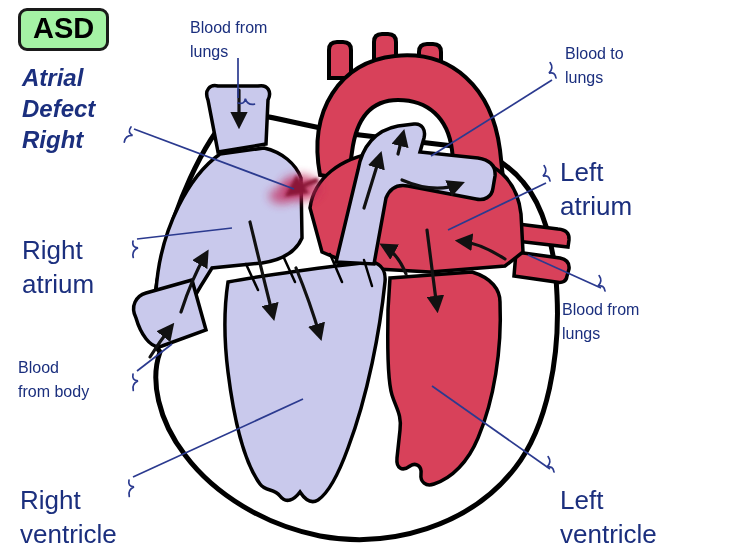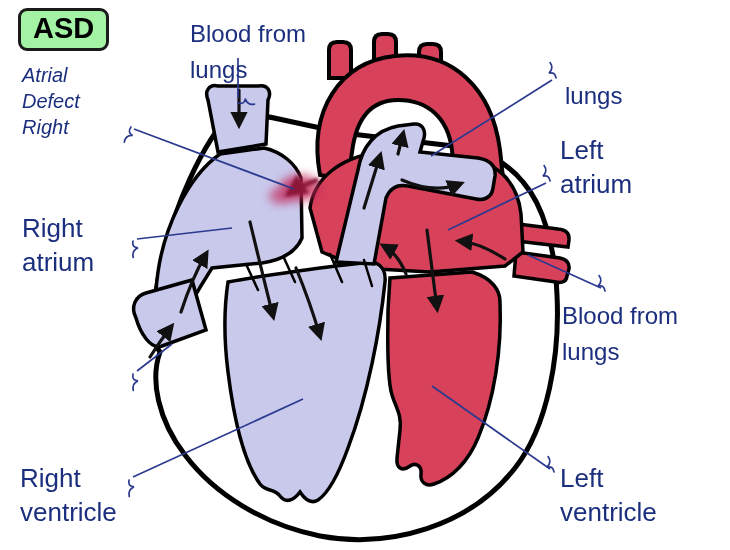--- a/index.html
+++ b/index.html
@@ -1,26 +1,26 @@
 <!DOCTYPE html>
 <html><head>
 <meta charset="utf-8">
 <title>ASD</title>
 <style>
   html,body{margin:0;padding:0;background:#fff;}
   .stage{position:relative;width:730px;height:550px;background:#fff;overflow:hidden;
          font-family:"Liberation Sans",sans-serif;}
   .stage svg{position:absolute;left:0;top:0;}
   .lbl{position:absolute;color:#1b2f7e;}
-  .lbl.small{font-size:24px;line-height:1.5;}
-  .lbl.big{font-size:26px;line-height:1.3;}
+  .lbl.small{font-size:16px;line-height:1.5;}
+  .lbl.big{font-size:26px;line-height:1.3;margin-top:22px;}
   .badge{position:absolute;left:18px;top:8px;background:#a4f2a4;border:3px solid #1a1a1a;
          border-radius:9px;padding:1px 12px 3px 12px;font-size:29px;font-weight:bold;color:#000;}
-  .subtitle{position:absolute;left:22px;top:62px;font-size:20px;font-style:italic;
-            font-weight:normal;color:#1b2f7e;line-height:1.3;}
+  .subtitle{position:absolute;left:22px;top:62px;font-size:24px;font-style:italic;
+            font-weight:bold;color:#1b2f7e;line-height:1.3;}
 </style>
 </head>
 <body>
 
 <div class="stage">
 
   <svg viewBox="0 0 730 550" width="730" height="550">
     <defs>
       <marker id="ah" viewBox="0 0 10 10" refX="7" refY="5" markerWidth="5.5" markerHeight="5.5" orient="auto">
         <path d="M0 0 L10 5 L0 10 z" fill="#111"></path>
@@ -149,39 +149,43 @@
     <span>Defect</span><br>
     <span>Right</span>
   </div>
 
   <div class="lbl small" style="left:190px;top:16px">
     <span>Blood from</span><br>
     <span>lungs</span>
   </div>
 
   <div class="lbl small" style="left:565px;top:42px">
-    <br>
+    <span>Blood to</span><br>
     <span>lungs</span>
   </div>
 
   <div class="lbl big" style="left:560px;top:134px">
     <span>Left</span><br>
     <span>atrium</span>
   </div>
 
   <div class="lbl big" style="left:22px;top:212px">
     <span>Right</span><br>
     <span>atrium</span>
   </div>
 
   <div class="lbl small" style="left:562px;top:298px">
     <span>Blood from</span><br>
     <span>lungs</span>
   </div>
 
+  <div class="lbl small" style="left:18px;top:356px">
+    <span>Blood</span><br>
+    <span>from body</span>
+  </div>
 
   <div class="lbl big" style="left:20px;top:462px">
     <span>Right</span><br>
     <span>ventricle</span>
   </div>
 
   <div class="lbl big" style="left:560px;top:462px">
     <span>Left</span><br>
     <span>ventricle</span>
   </div>

